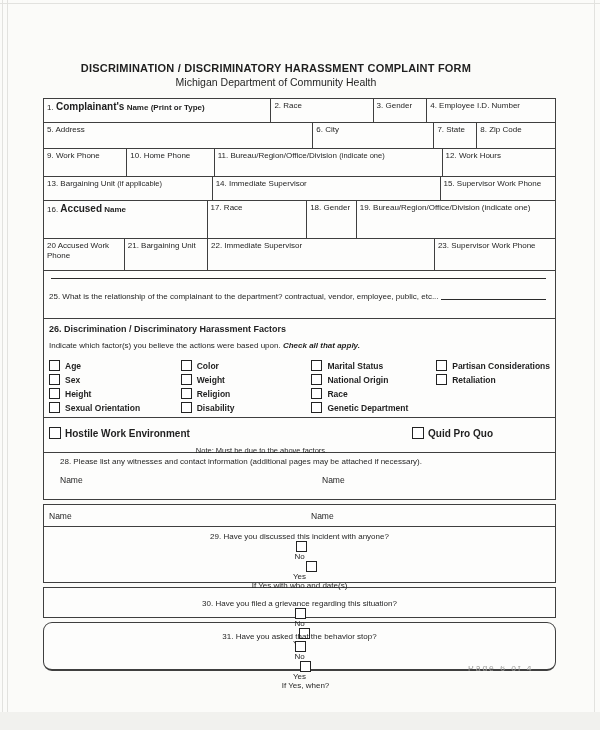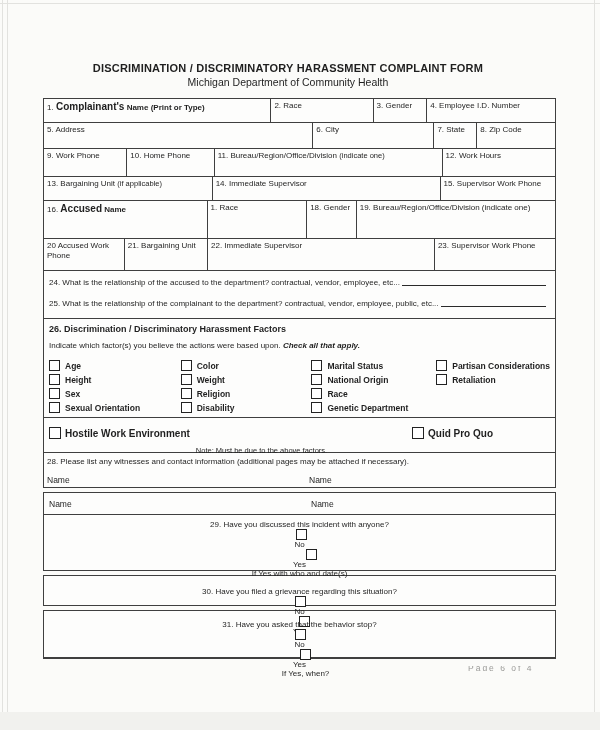--- a/index.html
+++ b/index.html
@@ -5,21 +5,21 @@
   html,body{margin:0;padding:0;}
   body{
     width:600px;height:730px;position:relative;overflow:hidden;
     background:#fbfbf9;color:#1f1f1f;
     font-family:"Liberation Sans", sans-serif;
   }
   .scan-v{position:absolute;top:0;bottom:0;width:1px;background:#e2e2df;}
   .scan-h{position:absolute;left:0;right:0;height:1px;background:#e2e2df;}
   .bottom-band{position:absolute;left:0;right:0;top:712px;bottom:0;background:#f1f1ee;}
 
-  .titlewrap{position:absolute;top:62px;left:12px;width:552px;text-align:center;}
+  .titlewrap{position:absolute;top:62px;left:0;width:552px;text-align:center;}
   .title{font-size:11px;font-weight:bold;letter-spacing:.2px;}
   .subtitle{font-size:10.5px;margin-top:2px;}
 
   .form{position:absolute;left:43px;top:98px;width:513px;}
   .row,.box{
     border:1.5px solid #3f3f3f;margin-top:-1.5px;box-sizing:border-box;
     background:#fdfdfc;
   }
   .form > :first-child{margin-top:0;}
   .row{display:flex;}
@@ -53,35 +53,35 @@
   .flab{font-size:8.5px;font-weight:bold;white-space:nowrap;}
 
   .s27{height:36px;padding:4px 0 0 5px;}
   .s27 .head{font-size:8.5px;}
   .s27-row{display:flex;align-items:center;margin-top:5px;padding-right:62px;}
   .s27 .cb{width:10px;height:10px;margin-right:4px;}
   .opt{font-size:10px;font-weight:bold;white-space:nowrap;}
   .note{font-size:7.5px;margin-left:6px;position:relative;top:17px;}
   .qpq{margin-left:auto;}
 
-  .s28a{height:36px;padding:4px 5px 0 3px;font-size:8px;}
+  .s28a{height:48px;padding:4px 5px 0 16px;font-size:8px;}
   .name-row{display:flex;font-size:8.5px;margin-top:9px;}
   .nm1{width:262px;}
   .s28b{height:24px;margin-top:4px;padding:6px 5px 0 5px;}
   .s28b .name-row{margin-top:0;}
 
   .s29{height:57px;padding:5px 5px 0 5px;}
   .inlineq{display:flex;align-items:center;font-size:8px;flex-direction:column;}
   .inlineq .cb{vertical-align:middle;}
   .ml6{margin-left:6px}.ml8{margin-left:8px}.ml10{margin-left:10px}
   .ml12{margin-left:12px}.ml24{margin-left:24px}.ml30{}
   .mr4{margin-right:4px}.mr1{margin-right:1px}
 
   .s30{height:31px;margin-top:4px;padding:11px 5px 0 5px;}
-  .s31{height:49px;margin-top:4px;padding:9px 5px 0 5px;border-bottom-width:2.5px;}
+  .s31{height:49px;margin-top:4px;padding:9px 5px 0 5px;border-bottom-width:2.5px;border-radius:9px;}
 
   .footer-clip{
     position:absolute;top:666px;left:468px;width:92px;height:5px;overflow:hidden;
     font-size:8.5px;color:#9a9a98;
   }
   .footer-clip span{display:block;margin-top:-3px;letter-spacing:2px;}
 </style>
 </head>
 <body>
 
@@ -159,21 +159,21 @@
     </div>
   </div>
 
   <div class="row r5">
     <div class="cell" style="width:32%">
       <span class="n">16.</span>
       <span class="big">Accused</span>
       <span class="mid">Name</span>
     </div>
     <div class="cell" style="width:19.5%">
-      <span>1. Race</span>
+      <span>17. Race</span>
     </div>
     <div class="cell" style="width:9.7%">
       <span>18. Gender</span>
     </div>
     <div class="cell">
       <span>19. Bureau/Region/Office/Division (indicate one)</span>
     </div>
   </div>
 
   <div class="row r6">
@@ -186,21 +186,20 @@
     <div class="cell" style="width:44.4%">
       <span>22.  Immediate Supervisor</span>
     </div>
     <div class="cell">
       <span>23. Supervisor Work Phone</span>
     </div>
   </div>
 
   <div class="box qbox">
     <div class="qline">
-      <span>24.  What is the relationship of the accused to the department?  contractual, vendor, employee, etc...</span>
       <span class="fill"></span>
     </div>
     <div class="qline second">
       <span>25.  What is the relationship of the complainant to the department?  contractual, vendor, employee, public, etc...</span>
       <span class="fill"></span>
     </div>
   </div>
 
   <div class="box s26">
     <div class="head">26. Discrimination / Discriminatory Harassment Factors</div>
@@ -209,25 +208,25 @@
       <b><i>Check all that apply.</i></b>
     </div>
     <div class="fgrid">
       <div class="fcol fc1">
         <div class="fitem">
           <span class="cb"></span>
           <span class="flab">Age</span>
         </div>
         <div class="fitem">
           <span class="cb"></span>
+          <span class="flab">Sex</span>
+        </div>
+        <div class="fitem">
+          <span class="cb"></span>
           <span class="flab">Height</span>
-        </div>
-        <div class="fitem">
-          <span class="cb"></span>
-          <span class="flab">Sex</span>
         </div>
         <div class="fitem">
           <span class="cb"></span>
           <span class="flab">Sexual Orientation</span>
         </div>
       </div>
       <div class="fcol fc2">
         <div class="fitem">
           <span class="cb"></span>
           <span class="flab">Color</span>

